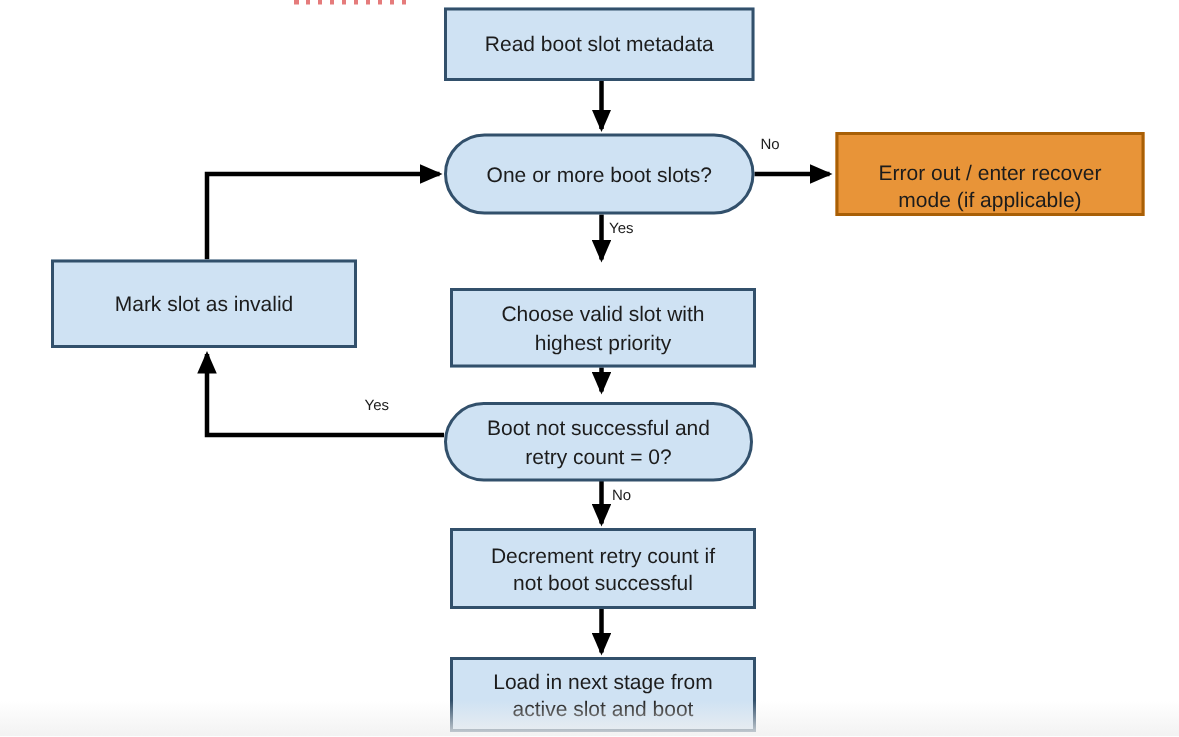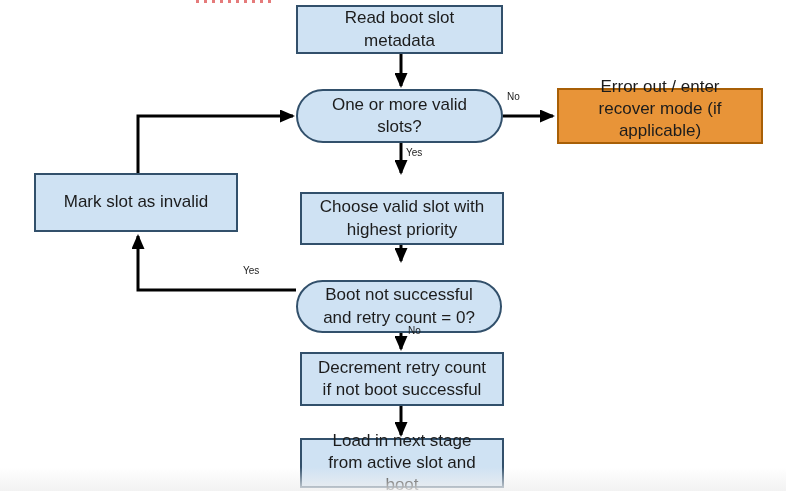--- a/index.html
+++ b/index.html
@@ -20,21 +20,21 @@
     font-family:"Liberation Sans","DejaVu Sans",sans-serif;
     color:var(--text);
   }
   .edges-svg{position:absolute;left:0;top:0;width:786px;height:491px;}
   .edges-svg path{stroke:var(--connector);stroke-width:3;fill:none;}
   .edges-svg marker path{fill:var(--connector);stroke:none;}
   .node{
     position:absolute;
     display:flex;align-items:center;justify-content:center;
     text-align:center;
-    font-size:17px;line-height:1.3;
+    font-size:14px;line-height:1.3;
     box-sizing:border-box;
   }
   .node.process{
     background:var(--node-fill);
     border:2px solid var(--node-border);
   }
   .node.decision{
     background:var(--node-fill);
     border:2px solid var(--node-border);
     border-radius:28px;
@@ -49,21 +49,21 @@
     font-size:10px;
     color:var(--text);
     white-space:nowrap;
   }
   
   #n-read      {left:296px;top:5px;  width:207px;height:49px;}
   #n-valid     {left:296px;top:89px; width:207px;height:54px;}
   #n-error     {left:557px;top:88px; width:206px;height:56px;align-items:flex-end;}
   #n-choose    {left:300px;top:192px;width:204px;height:53px;}
   #n-mark      {left:34px; top:173px;width:204px;height:59px;}
-  #n-retry     {left:296px;top:280px;width:206px;height:53px;}
+  #n-retry     {left:296px;top:268px;width:206px;height:53px;}
   #n-decrement {left:300px;top:352px;width:204px;height:54px;}
   #n-load      {left:300px;top:438px;width:204px;height:50px;}
   
   #lbl-no1 {left:507px;top:91px;}
   #lbl-yes1{left:406px;top:147px;}
   #lbl-yes2{left:243px;top:265px;}
   #lbl-no2 {left:408px;top:325px;}
   
   .red-dashes{
     position:absolute;left:196px;top:0;width:78px;height:3px;
@@ -97,21 +97,21 @@
     <path d="M138 173 V116 H293" marker-end="url(#arrow)"></path>
     <path d="M401 317 V349" marker-end="url(#arrow)"></path>
     <path d="M401 406 V435" marker-end="url(#arrow)"></path>
   </svg>
 
   <div class="node process" id="n-read">
     <span class="node-label">Read boot slot metadata</span>
   </div>
 
   <div class="node decision" id="n-valid">
-    <span class="node-label">One or more valid slots?</span>
+    <span class="node-label">One or more boot slots?</span>
   </div>
 
   <div class="node error" id="n-error">
     <span class="node-label">Error out / enter recover mode (if applicable)</span>
   </div>
 
   <div class="node process" id="n-choose">
     <span class="node-label">Choose valid slot with highest priority</span>
   </div>
 

